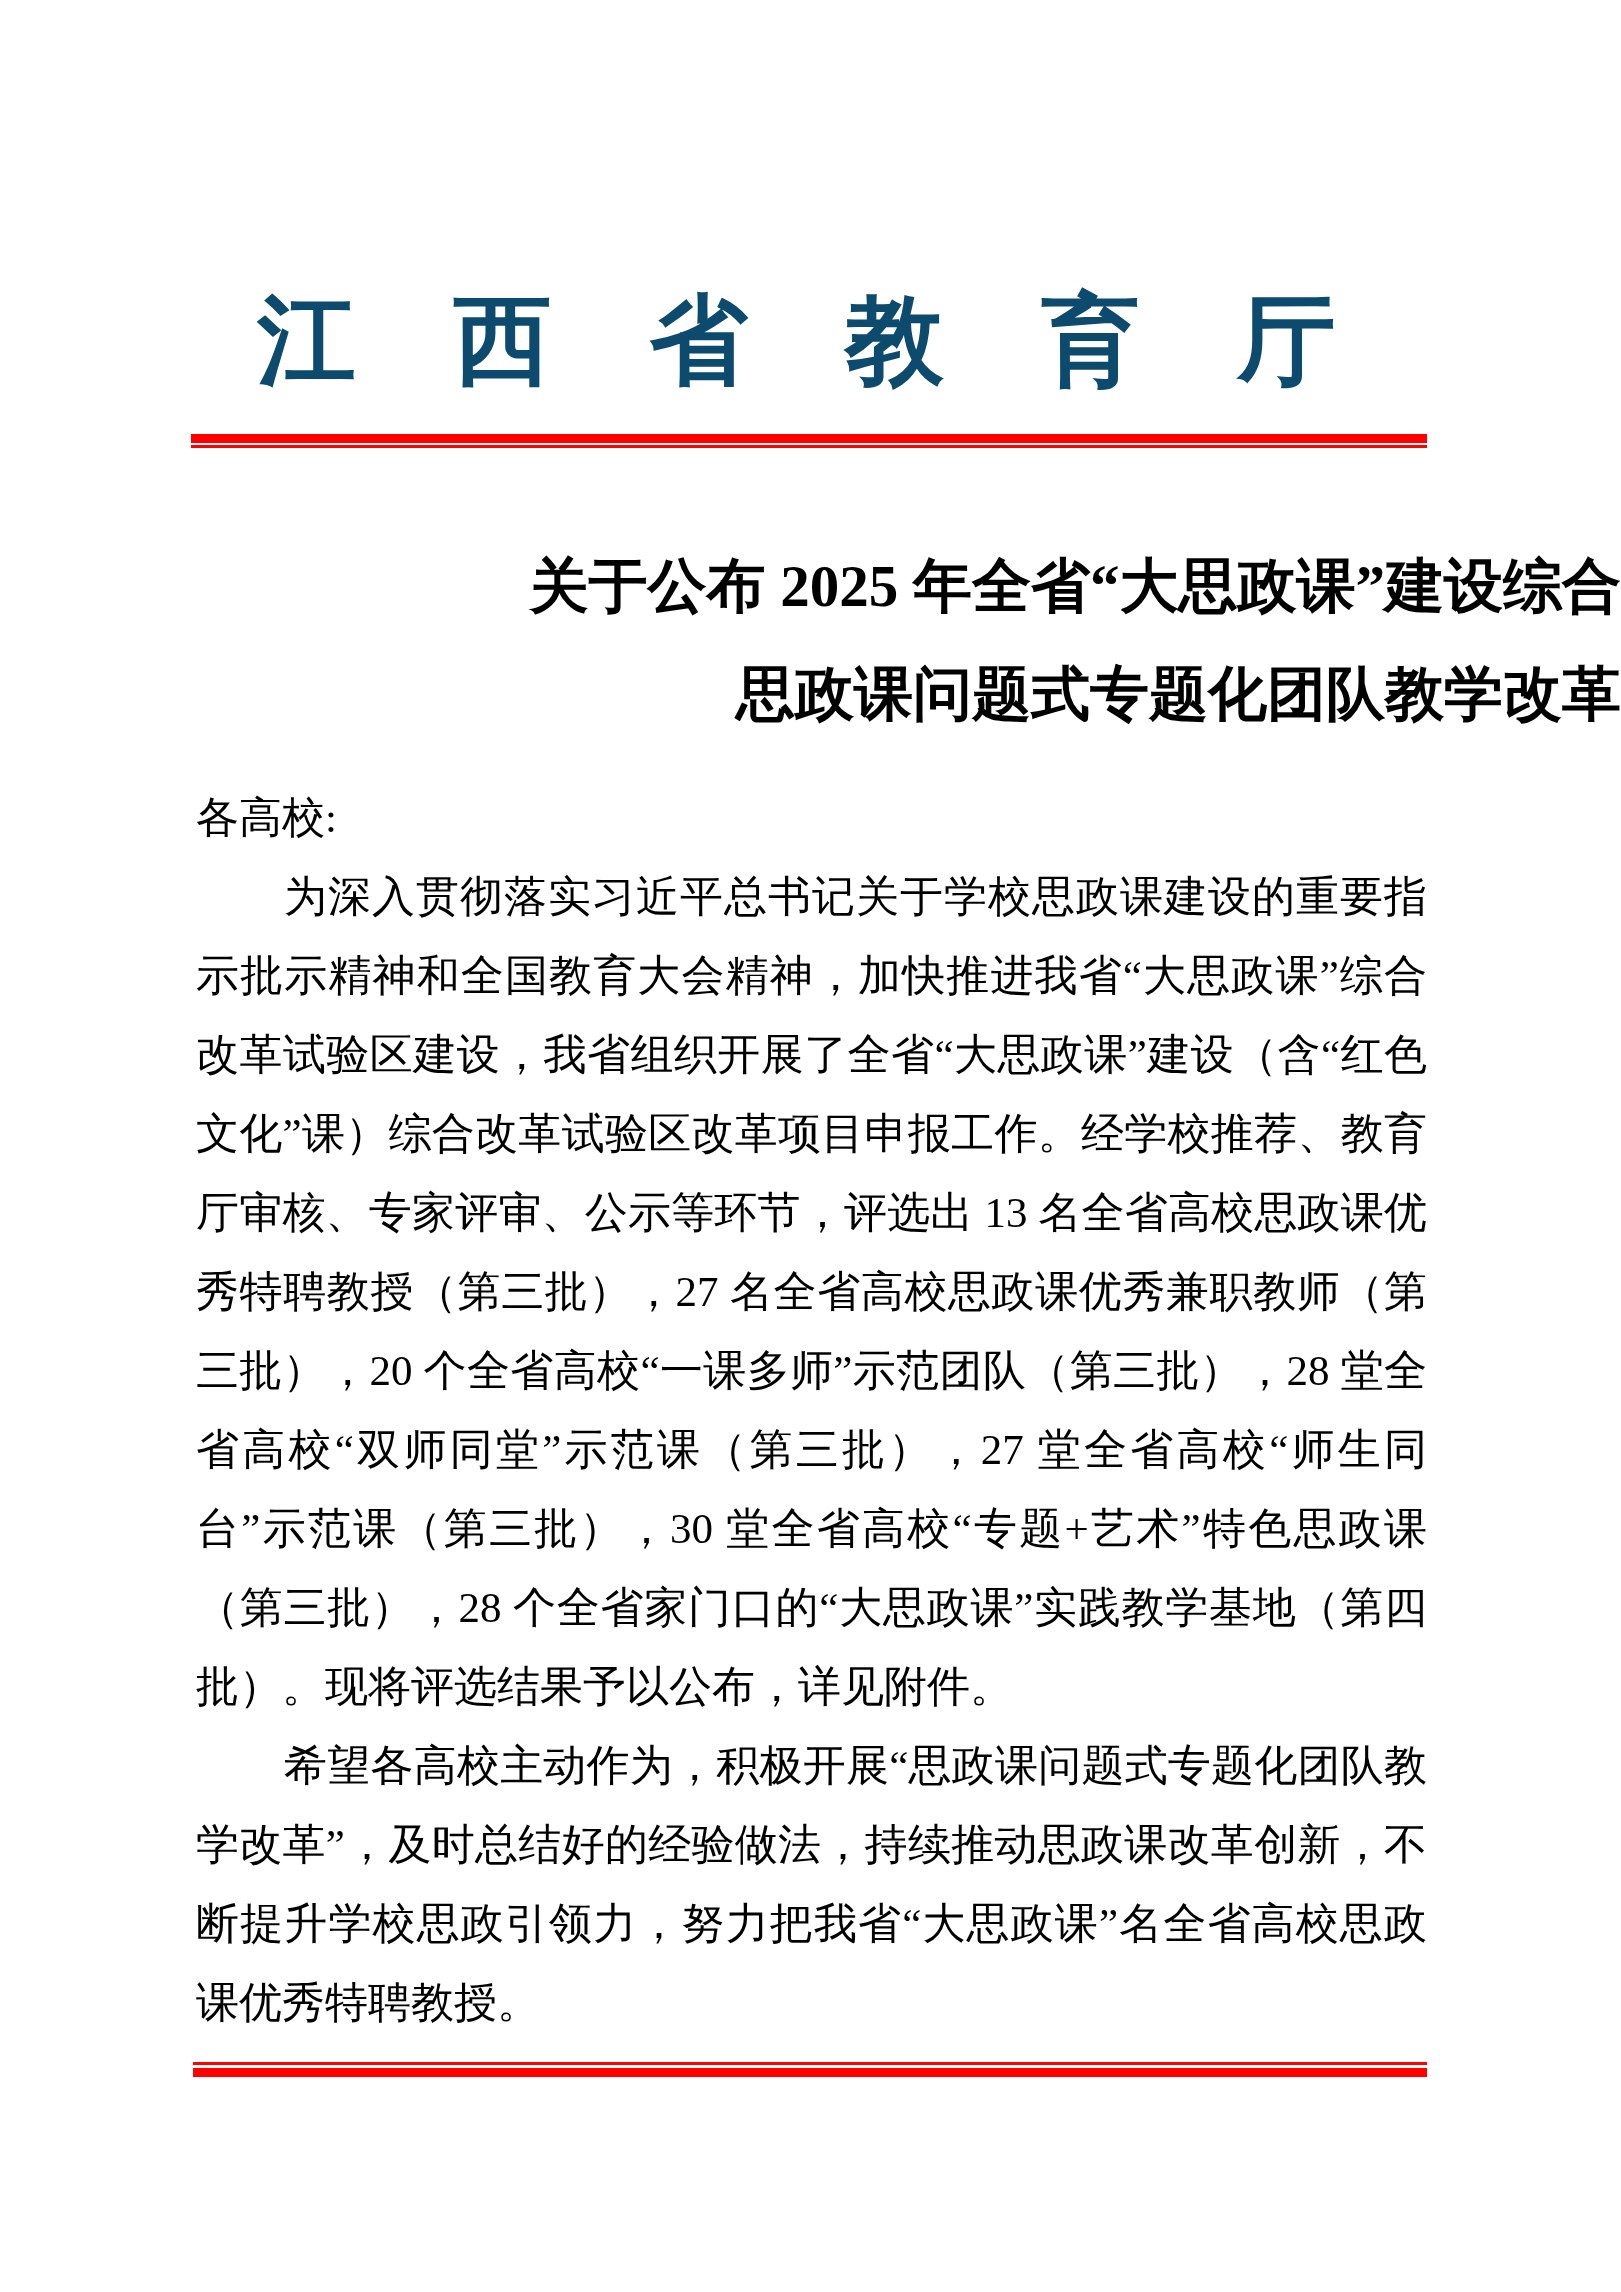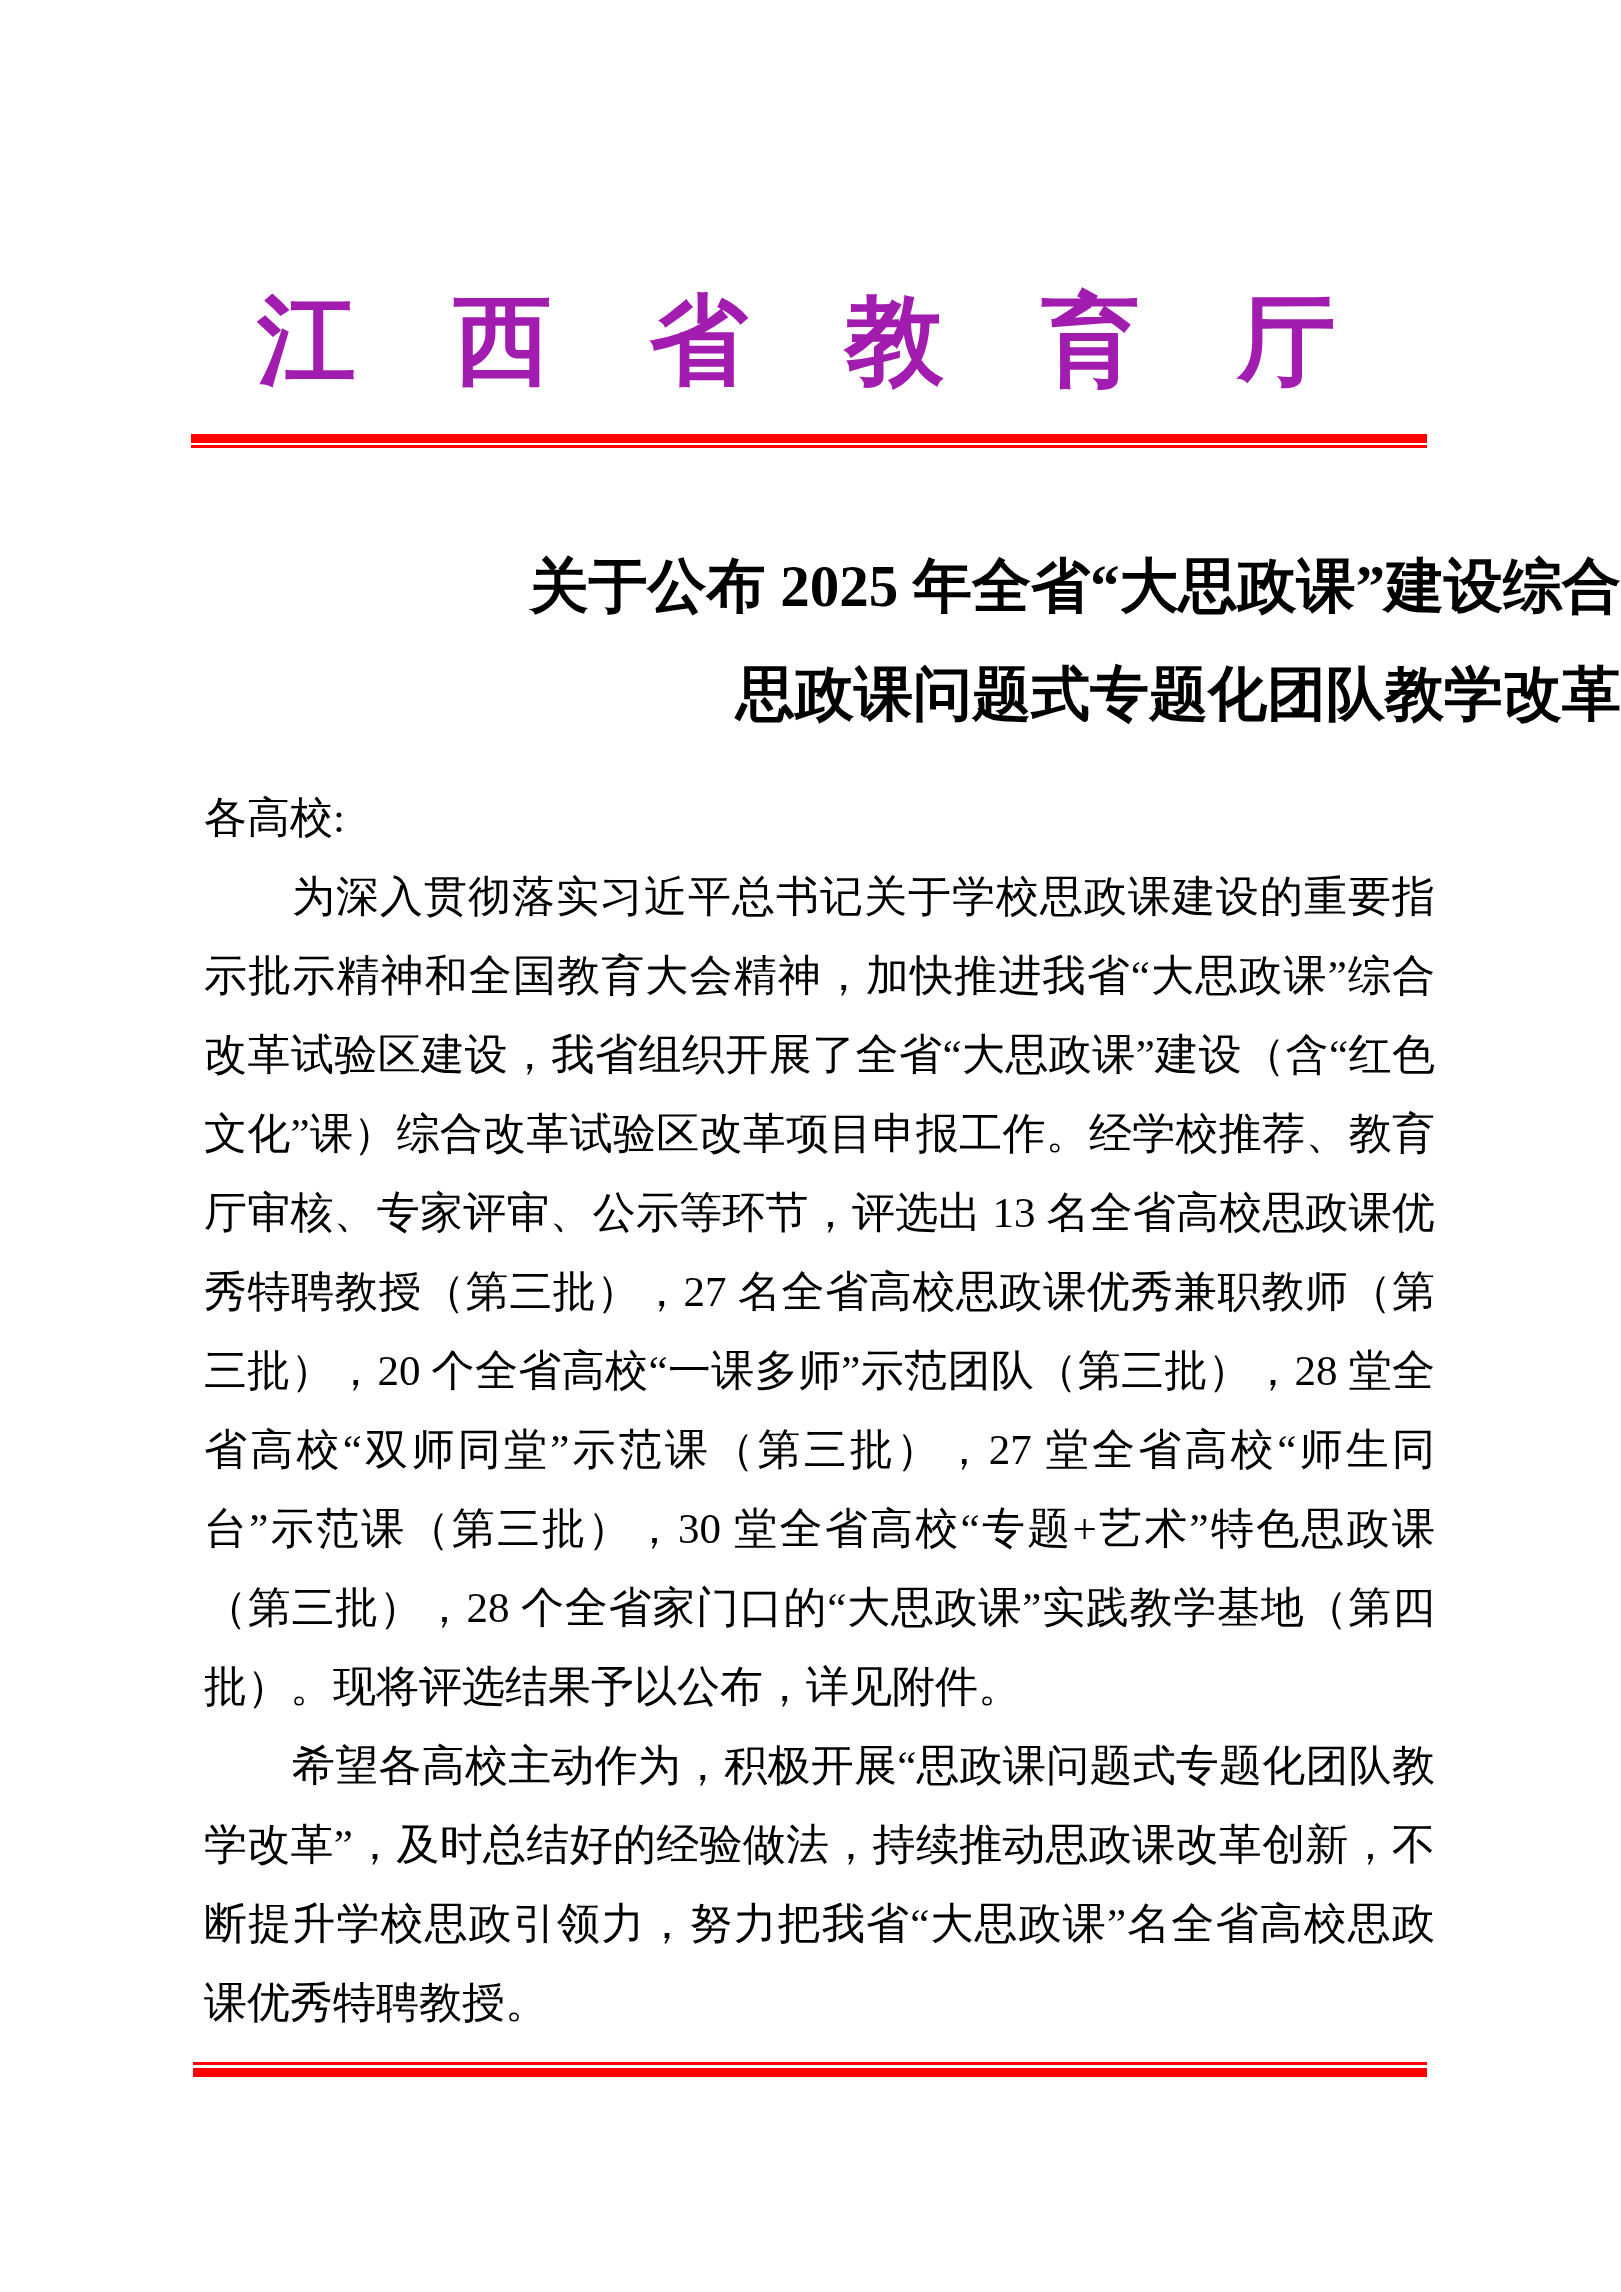--- a/index.html
+++ b/index.html
@@ -20,21 +20,21 @@
   
   .agency-header {
     position: absolute;
     top: 282px;
     left: 0;
     width: 100%;
     box-sizing: border-box;
     padding-left: 70px;        
     text-align: center;
     white-space: nowrap;
-    color: #a21caf;
+    color: #0c4a6e;
     font-size: 98px;
     line-height: 118px;
     font-weight: bold;
     letter-spacing: 98px;
   }
 
   
   .rule-top {
     position: absolute;
     left: 191px;
@@ -64,21 +64,21 @@
     font-size: 59px;
     line-height: 108px;
     font-weight: bold;
     color: #000000;
   }
 
   
   .doc-body {
     position: absolute;
     top: 778px;
-    left: 204px;
+    left: 196px;
     width: 1231px;
     font-size: 43px;
     line-height: 79px;
     text-align: justify;
   }
   .doc-body p {
     margin: 0;
   }
   .doc-body p.indent {
     text-indent: 88px;  

